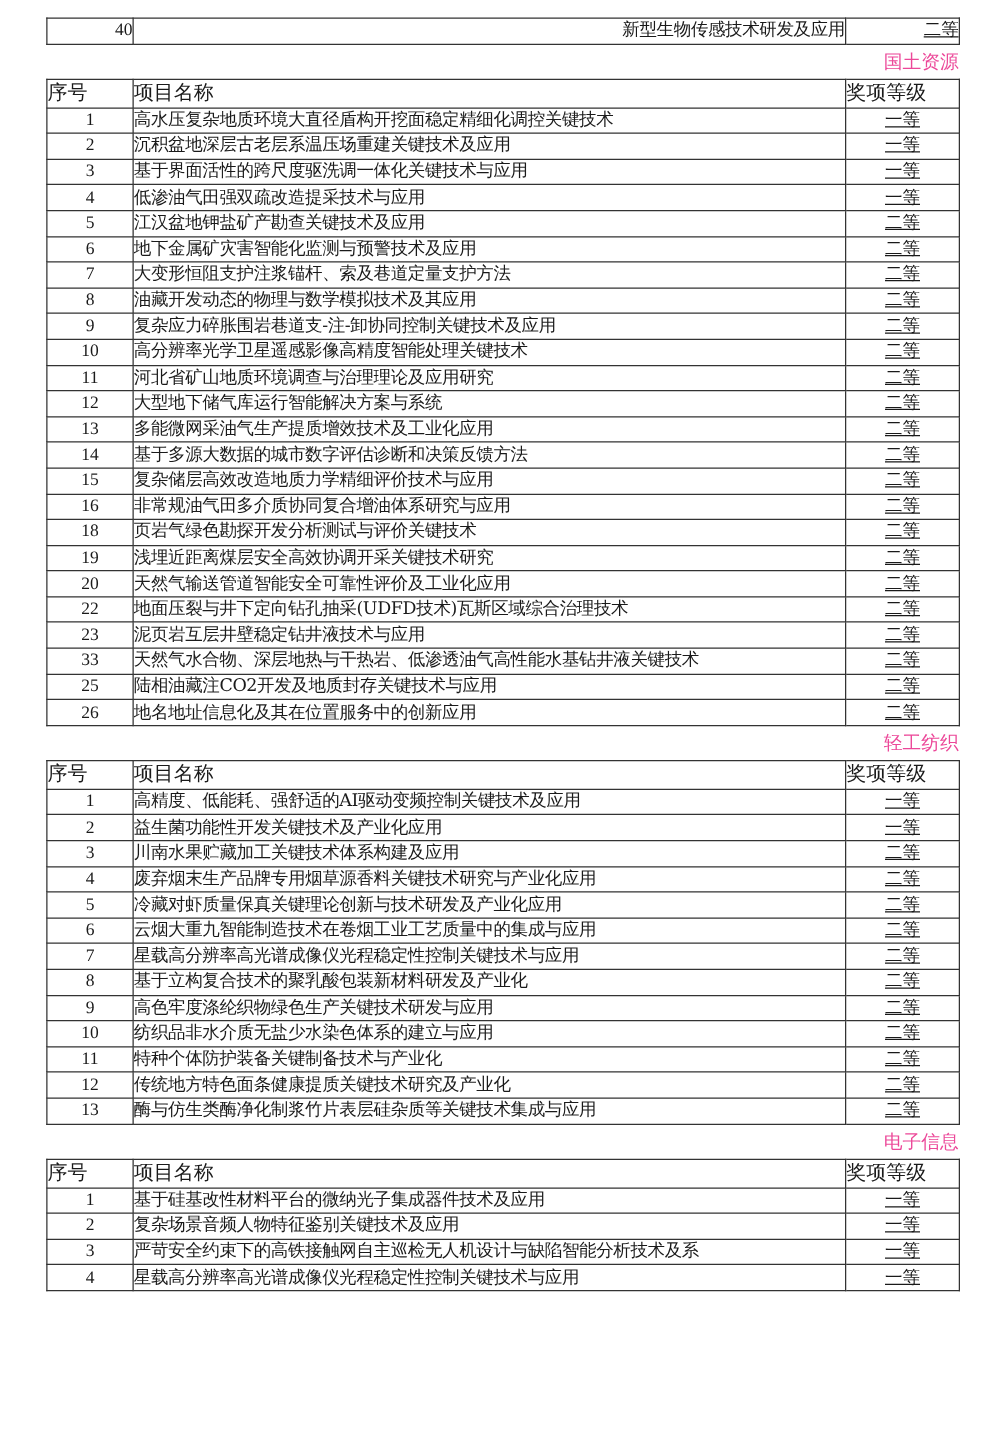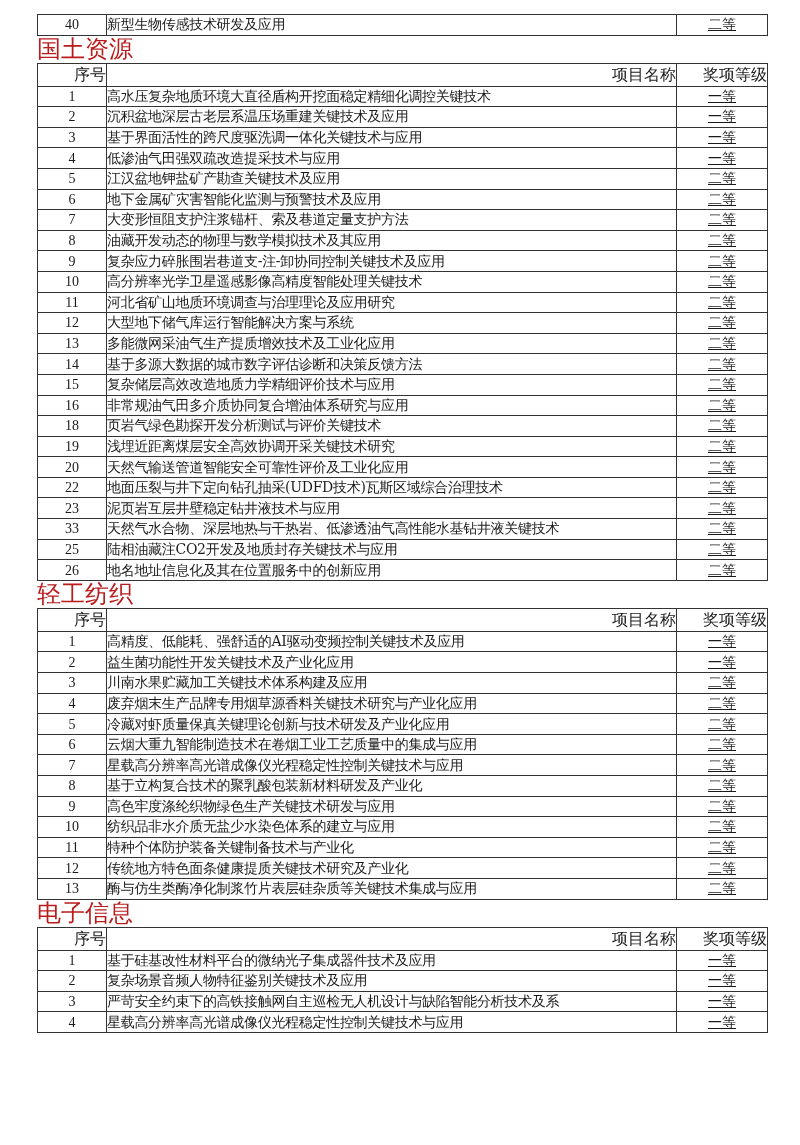--- a/index.html
+++ b/index.html
@@ -14,32 +14,32 @@
     border: 1.5px solid #222;
   }
   table.awards col.c-no { width: 69px; }
   table.awards col.c-name { width: 570px; }
   table.awards col.c-grade { width: 91px; }
   table.awards td, table.awards th {
     border: 1px solid #333; padding: 0; white-space: nowrap; overflow: hidden;
     font-weight: normal;
   }
   table.awards th {
-    height: 22px; font-size: 16px; line-height: 22px; text-align: right;
-    font-family: Liberation Sans, sans-serif; letter-spacing: 0px;
+    height: 22px; font-size: 16px; line-height: 22px; text-align: left;
+    font-family: Liberation Mono, monospace; letter-spacing: 0px;
   }
   table.awards td { height: 19.6px; font-size: 14px; line-height: 19px; }
   td.no { text-align: center; font-family: "Liberation Serif", "DejaVu Serif", serif; font-size: 15px; }
   td.name { text-align: left; padding-left: 3px; letter-spacing: -0.3px; margin-left: 44px; }
   td.grade { text-align: center; text-decoration: underline; }
   .section-title {
-    text-align: left; font-size: 24px; line-height: 27px; height: 27px;
-    font-family: "DejaVu Sans", "Liberation Sans", sans-serif; color: #b91c1c;
-  }
-  .first-row td { height: 22px; font-size: 15px; }
+    text-align: right; font-size: 15px; line-height: 27px; height: 27px;
+    font-family: "DejaVu Sans", "Liberation Sans", sans-serif; color: #ec4899;
+  }
+  .first-row td { height: 22px; font-size: 15px; text-align: right; }
 </style>
 </head>
 <body>
 
 <div class="page">
 
   <table class="awards">
     <colgroup>
         <col class="c-no">
         <col class="c-name">

